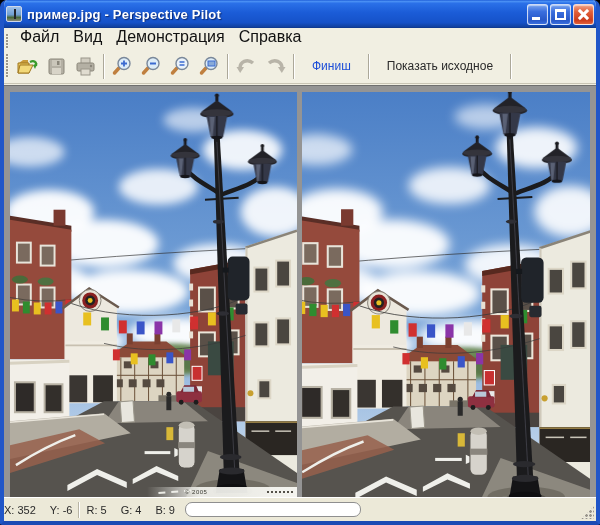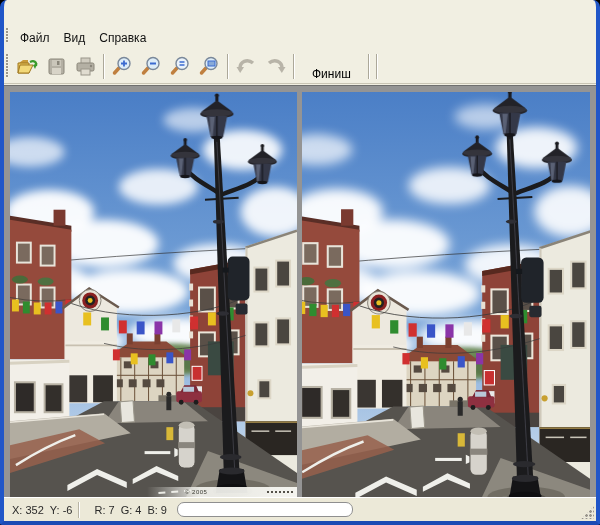--- a/index.html
+++ b/index.html
@@ -23,53 +23,53 @@
     box-shadow:inset 0 1px 1px rgba(255,255,255,.5); }
   .wbtn.close { background:linear-gradient(180deg,#f0a488 0%,#e2603a 35%,#cc3c1c 80%,#e2603a 100%); }
   .glyph-min { position:absolute; left:4px; bottom:4px; width:8px; height:3px; background:#fff; }
   .glyph-max { position:absolute; left:4px; top:4px; width:11px; height:11px; border:2px solid #fff; border-top-width:3px; }
   .glyph-close { position:absolute; left:3px; top:3px; width:13px; height:13px; }
   .glyph-close::before,.glyph-close::after { content:""; position:absolute; left:5px; top:0; width:3px; height:13px; background:#fff; }
   .glyph-close::before { transform:rotate(45deg);} .glyph-close::after { transform:rotate(-45deg);}
 
   
   .menubar { position:absolute; left:0; top:28px; width:535px; height:21px; background:#f1efe2;
-    display:flex; align-items:flex-start; font-size:12px; color:#111; }
+    display:flex; align-items:flex-end; font-size:16px; color:#111; }
   .grip { width:3px; height:15px; margin:0 4px 0 2px;
     background-image:radial-gradient(circle at 1px 1px,#9a968a 35%,rgba(255,255,255,.9) 45%,transparent 60%);
     background-size:3px 3px; }
   .menu-item { padding:3px 7px; }
 
   
   .toolbar { position:absolute; left:0; top:49px; width:592px; height:35px; background:#f1efe2;
     display:flex; align-items:center; border-bottom:1px solid #c9c5b5; }
   .toolbar .grip { height:24px; }
   .tbtn { width:29px; height:29px; border:none; background:transparent; display:flex; align-items:center; justify-content:center; padding:0; }
   .tbtn svg { width:23px; height:23px; }
   .tbtn.txt { width:auto; padding:0 14px; font-size:12px; font-family:"Liberation Sans",sans-serif; color:#2a2a2a; height:29px; }
-  .tbtn.txt.disabled { color:#000000;align-items:flex-end; }
+  .tbtn.txt.disabled { color:#1d4ed8; }
   .tsep { width:2px; height:25px; margin:0 3px; background:linear-gradient(90deg,#aca899 0 1px,#fff 1px 2px); flex:none; }
 
   
   .canvas { position:absolute; left:0; top:85px; width:592px; height:412px; background:#949494; border-top:1px solid #6f6f6f; }
   .photo { position:absolute; top:6px; width:287px; height:405px; overflow:hidden; background:#7aa0cf; }
   .photo.left { left:6px; }
   .photo.right { left:298px; width:288px; }
   .photo svg { width:100%; height:100%; display:block; }
   .watermark { position:absolute; right:0; bottom:0; width:150px; height:10px;
     background:linear-gradient(90deg,rgba(255,255,255,0),rgba(245,245,240,.9) 35%,rgba(250,250,245,.95));
     font-size:6px; line-height:10px; color:#3a3a32; padding-left:38px; letter-spacing:.5px; }
   .watermark::after { content:""; position:absolute; right:4px; top:4px; width:26px; height:2px;
     background:repeating-linear-gradient(90deg,#55524a 0 2px,transparent 2px 4px); }
 
   
   .statusbar { position:absolute; left:0; top:497px; width:592px; height:24px; background:#ece9d8;
     border-top:1px solid #fff; display:flex; align-items:center; font-size:11px; color:#2a2a2a; }
   .sb-sep { width:2px; height:16px; background:linear-gradient(90deg,#b8b4a4 0 1px,#fff 1px 2px); margin:0 6px; }
-  .sb-pair { display:flex; gap:6px; padding-left:8px; }
+  .sb-pair { display:flex; gap:14px; }
   .progress { width:176px; height:15px; margin-left:10px; background:#fff; border:1px solid #8f8f8f; border-radius:7px; }
   .sb-grip { position:absolute; right:2px; bottom:2px; width:13px; height:13px;
     background-image:radial-gradient(circle at 1.5px 1.5px,#9a968a 35%,#fff 45%,transparent 60%);
     background-size:4px 4px; clip-path:polygon(100% 0,100% 100%,0 100%); }
 </style>
 </head>
 <body>
 
 <svg width="0" height="0" style="position:absolute">
   <defs>
@@ -311,25 +311,41 @@
       <ellipse cx="223" cy="366" rx="11" ry="3" fill="#2a2a2e"></ellipse>
       <use href="#lantern" transform="translate(209,22) scale(1.05)"></use>
       <use href="#lantern" transform="translate(177,64) scale(0.92)"></use>
       <use href="#lantern" transform="translate(255,70) scale(0.92)"></use>
     </g>
   </defs>
 </svg>
 
 <div class="window">
 
+  <div class="titlebar">
+    <div class="app-icon"></div>
+    <div class="title">пример.jpg - Perspective Pilot</div>
+    <div class="winbtns">
+      <div class="wbtn">
+          <span class="glyph-min"></span>
+        </div>
+      <div class="wbtn">
+          <span class="glyph-max"></span>
+        </div>
+      <div class="wbtn close">
+          <span class="glyph-close"></span>
+        </div>
+    </div>
+  </div>
 
   <div class="menubar">
     <div class="grip"></div>
     <span class="menu-item">Файл</span>
     <span class="menu-item">Вид</span>
+    <span class="menu-item">Демонстрация</span>
     <span class="menu-item">Справка</span>
   </div>
 
   <div class="toolbar">
     <div class="grip"></div>
 
     <button class="tbtn" title="">
       <svg viewBox="0 0 23 23">
         <polygon points="3,8 7,5 12,5 12,8" fill="#c89a3a"></polygon>
         <polygon points="2,8 13,8 13,18 2,18" fill="#e8c45a" stroke="#a07820" stroke-width="1"></polygon>
@@ -406,20 +422,23 @@
     </button>
 
     <div class="tsep"></div>
 
     <button class="tbtn txt disabled">
       <span>Финиш</span>
     </button>
 
     <div class="tsep"></div>
 
+    <button class="tbtn txt">
+      <span>Показать исходное</span>
+    </button>
 
     <div class="tsep"></div>
   </div>
 
   <div class="canvas">
     <div class="photo left">
       <svg viewBox="0 0 290 406" preserveAspectRatio="none">
         <use href="#scene"></use>
       </svg>
       <div class="watermark">© 2005</div>
@@ -431,21 +450,21 @@
     </div>
   </div>
 
   <div class="statusbar">
     <div class="sb-pair">
       <span>X: 352</span>
       <span>Y: -6</span>
     </div>
     <div class="sb-sep"></div>
     <div class="sb-pair">
-      <span>R: 7</span>
+      <span>R: 5</span>
       <span>G: 4</span>
       <span>B: 9</span>
     </div>
     <div class="progress"></div>
     <div class="sb-grip"></div>
   </div>
 
 </div>
 
 </body></html>

